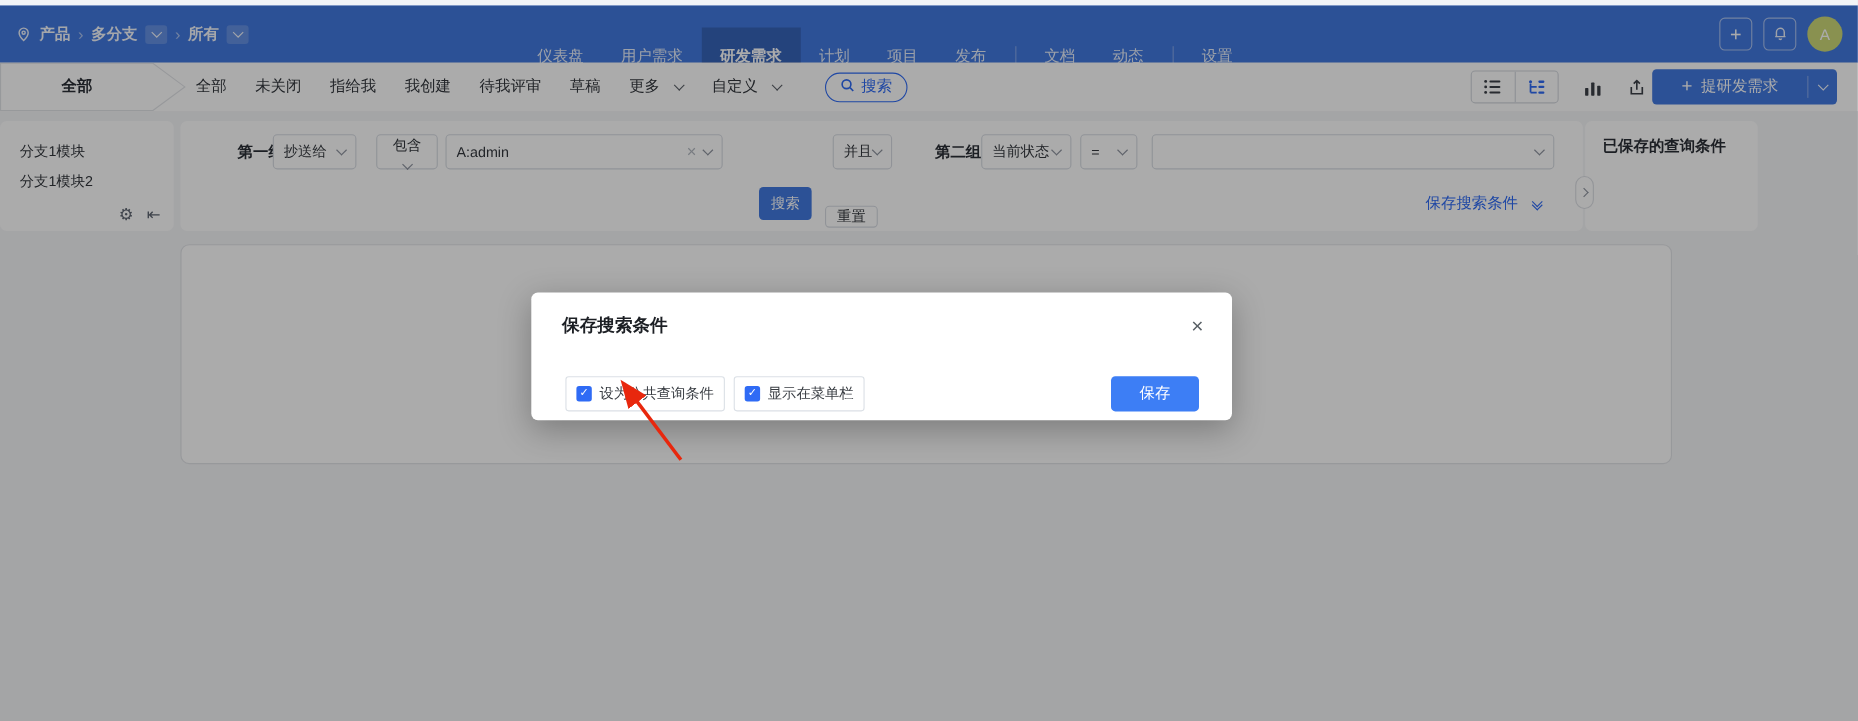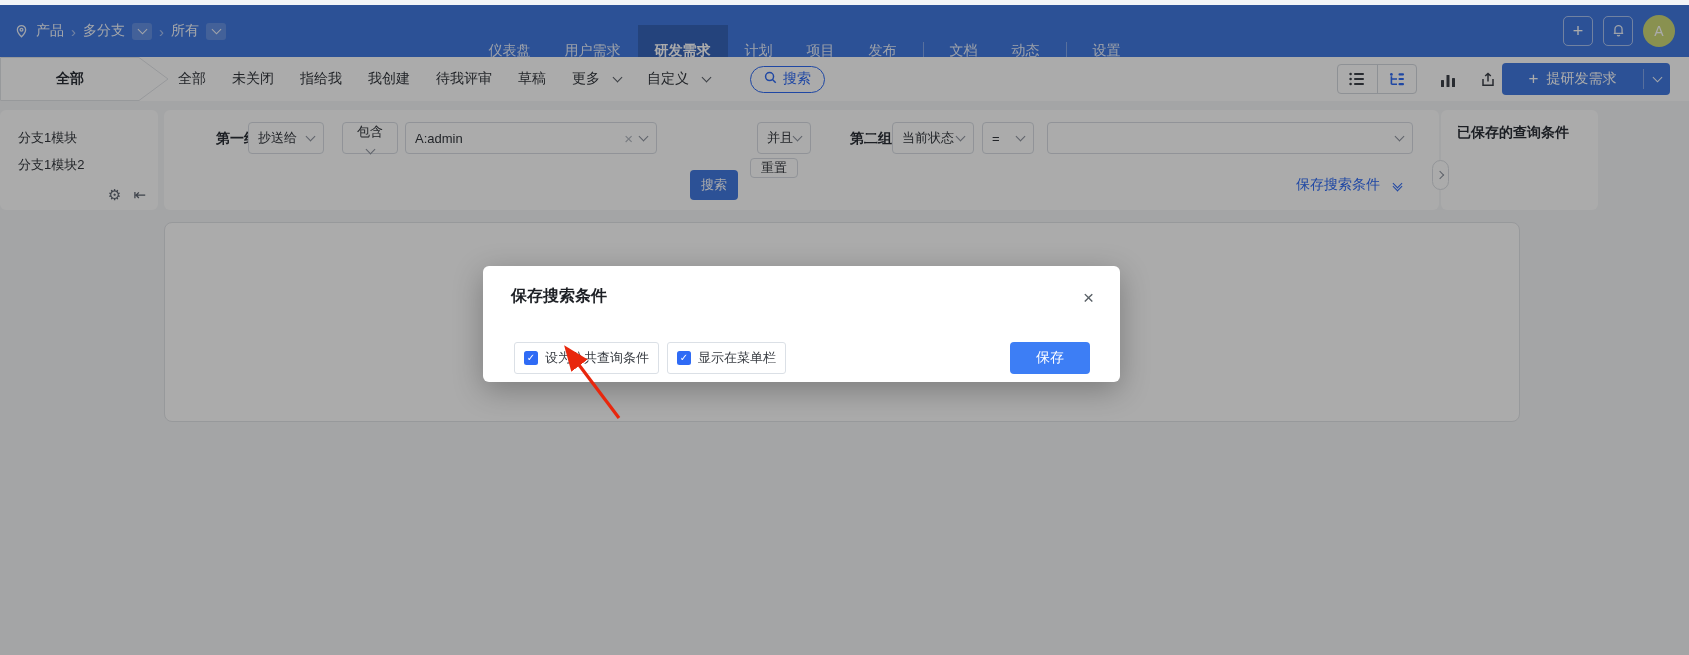--- a/index.html
+++ b/index.html
@@ -6,21 +6,21 @@
   body { background:#8a8d91; font-family:"Liberation Sans","DejaVu Sans",sans-serif; }
   .stage { position:relative; width:1689px; height:655px; background:#f5f6f8; overflow:hidden; }
 
   
   .topstrip { position:absolute; top:0; left:0; right:0; height:5px; background:#f2f4f7; }
 
   
   .topbar { position:absolute; top:5px; left:0; right:0; height:52px; background:#4279e0;
             display:flex; align-items:center; padding:0 14px; color:#fff; }
   .crumbs { display:flex; align-items:center; gap:7px; font-size:14px; white-space:nowrap; }
-  .crumb-link { color:rgba(255,255,255,.95); cursor:pointer; }
+  .crumb-link { color:rgba(255,255,255,.95); cursor:pointer;font-weight:bold; }
   .crumb-sep { color:rgba(255,255,255,.55); font-size:15px; }
   .crumb-chip { width:20px; height:17px; background:rgba(255,255,255,.18); border-radius:3px;
                 display:inline-flex; align-items:center; justify-content:center; cursor:pointer; }
   .pin svg { display:block; }
 
   .mainnav { position:absolute; left:50%; transform:translateX(calc(-50% - 40px));
              height:52px; display:flex; align-items:center; font-size:14px;margin-top:39px; }
   .nav-item { height:52px; display:flex; align-items:center; padding:0 17px;
               color:rgba(255,255,255,.88); cursor:pointer; white-space:nowrap; }
   .nav-item.active { background:rgba(0,0,0,.17); color:#fff; font-weight:bold; }
@@ -80,21 +80,21 @@
          padding:0 9px; font-size:13px; color:#33373d; cursor:pointer; }
   .sel .chv { color:#8d939e; flex:none; }
   .sel .val { overflow:hidden; white-space:nowrap; }
   .combo-x { color:#b3b8c0; font-size:15px; margin-right:7px; cursor:pointer; }
   .sel .tail { display:flex; align-items:center; }
   .btn { border-radius:4px; font-size:13px; display:flex; align-items:center; justify-content:center;
          cursor:pointer; border:1px solid transparent; }
   .btn-primary { background:#4279e0; color:#fff; }
   .btn-plain { background:#fff; color:#33373d; border-color:#d8dce3; }
   .fp-search { position:absolute; left:526px; top:60px; width:48px; height:30px; }
-  .fp-reset { position:absolute; left:586px; top:48px; width:48px; height:20px; }
+  .fp-reset { position:absolute; left:586px; top:77px; width:48px; height:20px; }
   .save-link { position:absolute; left:1132px; top:60px; height:30px; display:flex; align-items:center;
                gap:14px; color:#2f6bf5; font-size:14px; cursor:pointer; }
   .dbl-chv { display:inline-flex; flex-direction:column; align-items:center; }
   .dbl-chv .chv { margin:0; }
   .dbl-chv .chv + .chv { margin-top:-4px; }
 
   .saved-panel { position:absolute; left:1441px; top:110px; width:157px; height:100px; background:#fff;
                  border-radius:6px; padding:14px 16px; }
   .saved-title { font-size:14px; font-weight:bold; color:#2b2f36; white-space:nowrap; }
   .panel-handle { position:absolute; left:1432px; top:160px; width:17px; height:30px; background:#fff;

